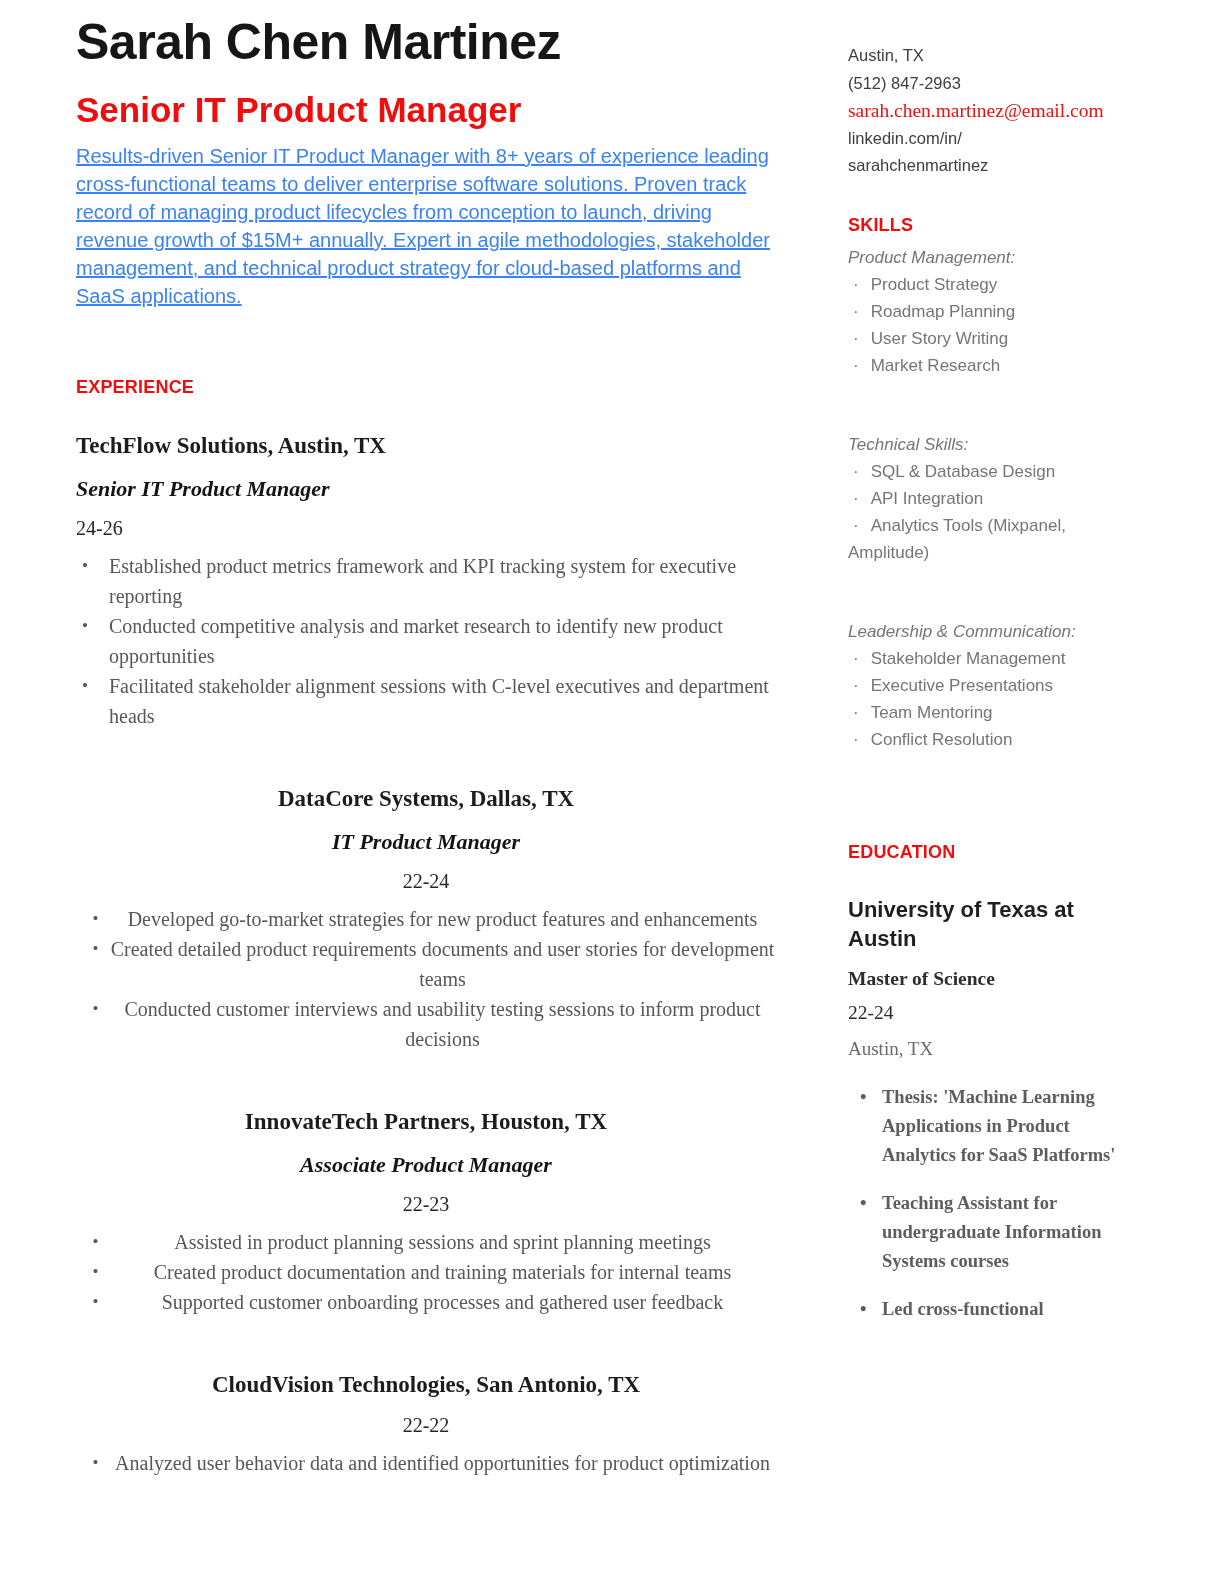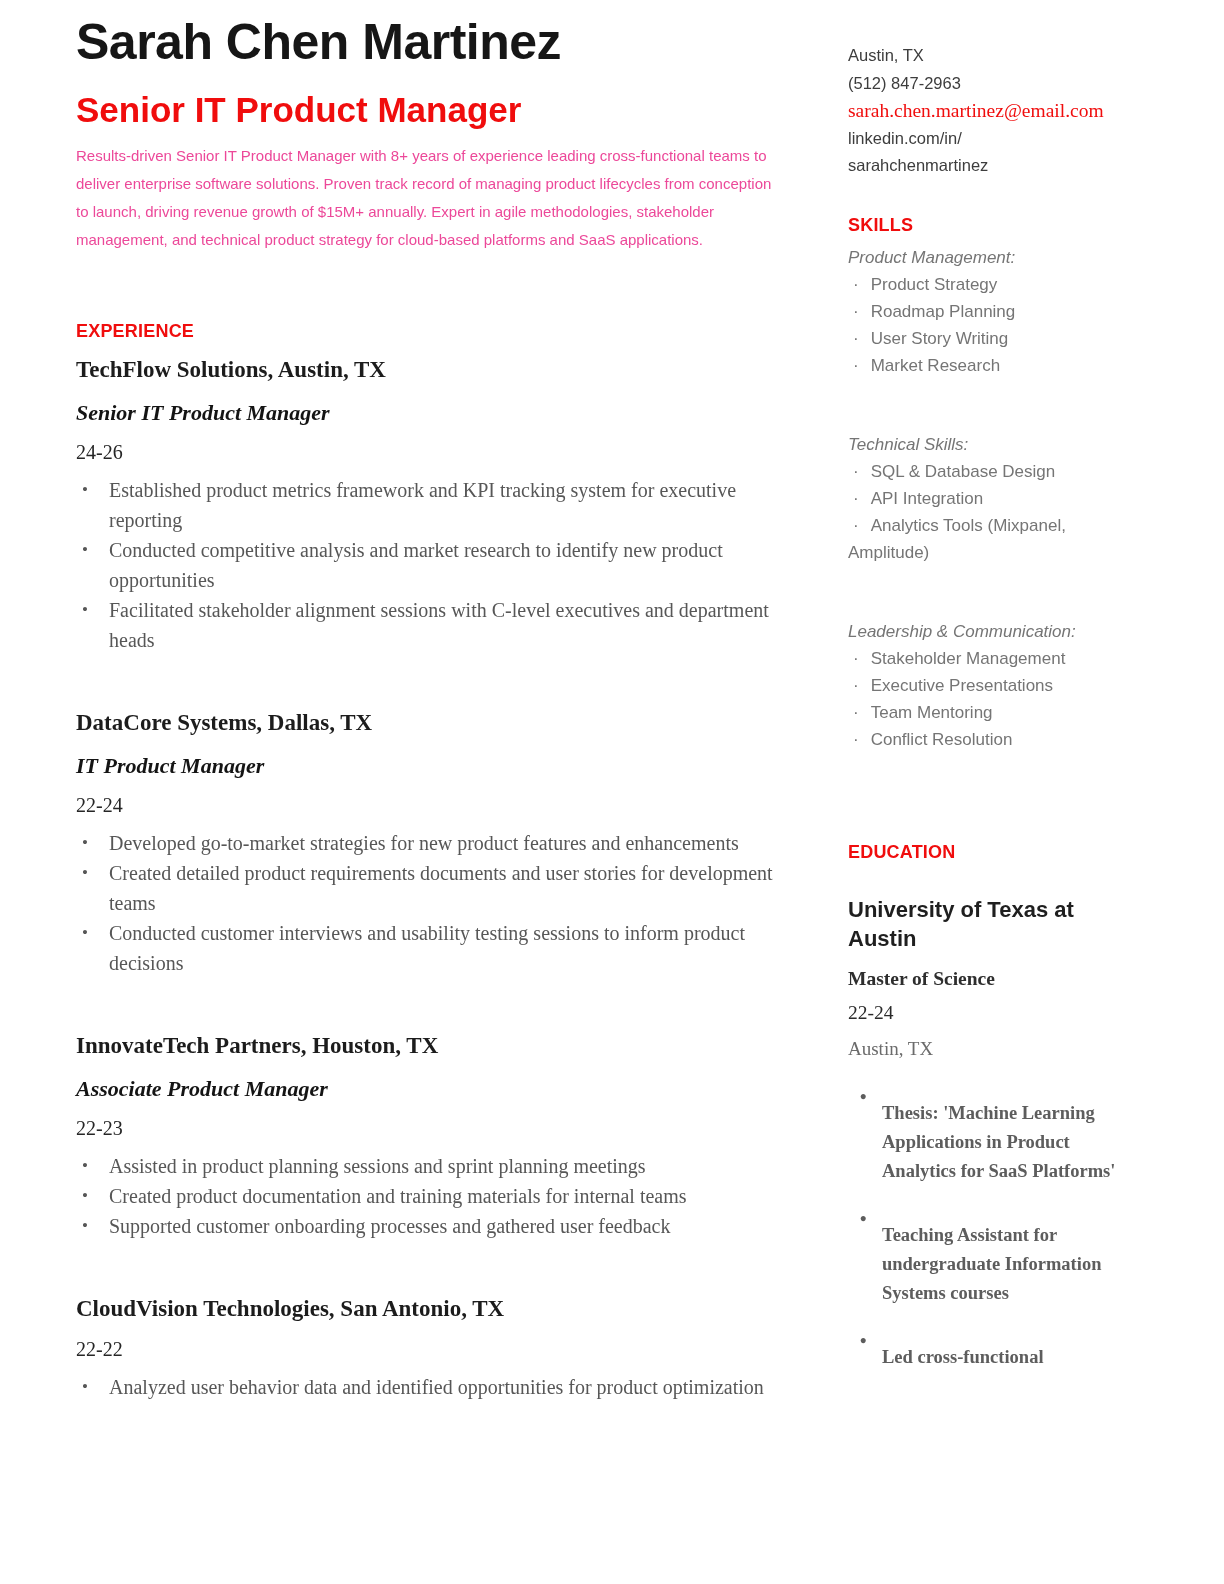--- a/index.html
+++ b/index.html
@@ -25,23 +25,24 @@
     color: #161616;
   }
   .role {
     margin: 20px 0 0;
     font-size: 35px; line-height: 40px;
     font-weight: 700;
     color: #f00d0d;
   }
   .summary {
     margin: 12px 0 0;
-    font-size: 15px; line-height: 28px;
-    color: #ec4899;
+    font-size: 20px; line-height: 28px;
+    color: #3b82f6;
     width: 700px;
+    text-decoration: underline;
   }
 
   
   .contact { margin-top: 36px; height: 172px; font-size: 16.5px; line-height: 27.5px; color: #3d3d3d; }
   .contact-line { display: block; }
   .email {
     font-family: "Liberation Serif", "DejaVu Serif", serif;
     font-size: 19.5px; line-height: 27.5px;
     color: #f00d0d;
     word-break: break-all;
@@ -51,22 +52,22 @@
 
   
   .sec-head {
     font-size: 18px; line-height: 22px;
     font-weight: 700; letter-spacing: 0.2px;
     color: #f00d0d;
   }
   .left-col .sec-head { margin-top: 66px; }
 
   
-  .job { margin-top: 12px; }
-  .job + .job { margin-top: 52px; }
+  .job { margin-top: 32px; }
+  .job + .job { margin-top: 52px; text-align: center; }
   .company {
     margin: 0;
     font-family: "Liberation Serif", "DejaVu Serif", serif;
     font-size: 23px; line-height: 32px;
     font-weight: 700; color: #1c1c1c;
   }
   .jobtitle {
     margin: 12px 0 0;
     font-family: "Liberation Serif", "DejaVu Serif", serif;
     font-size: 22px; line-height: 30px;
@@ -127,21 +128,21 @@
   }
   .edu-bullets { margin: 20px 0 0; padding: 0; list-style: none; }
   .edu-bullets li {
     display: flex;
     font-family: "Liberation Serif", "DejaVu Serif", serif;
     font-size: 18.5px; line-height: 29px;
     font-weight: 600; color: #5d5d5d;
     margin-bottom: 19px;
   }
   .edu-bullets .b { flex: none; width: 34px; padding-left: 12px; }
-  .edu-bullets .t { flex: 1; margin-top: 16px; }
+  .edu-bullets .t { flex: 1; }
 </style>
 </head>
 <body>
 
 <div class="left-col">
 
   <h1 class="name">Sarah Chen Martinez</h1>
   <h2 class="role">Senior IT Product Manager</h2>
   <p class="summary">Results-driven Senior IT Product Manager with 8+ years of experience leading cross-functional teams to deliver enterprise software solutions. Proven track record of managing product lifecycles from conception to launch, driving revenue growth of $15M+ annually. Expert in agile methodologies, stakeholder management, and technical product strategy for cloud-based platforms and SaaS applications.</p>
 

